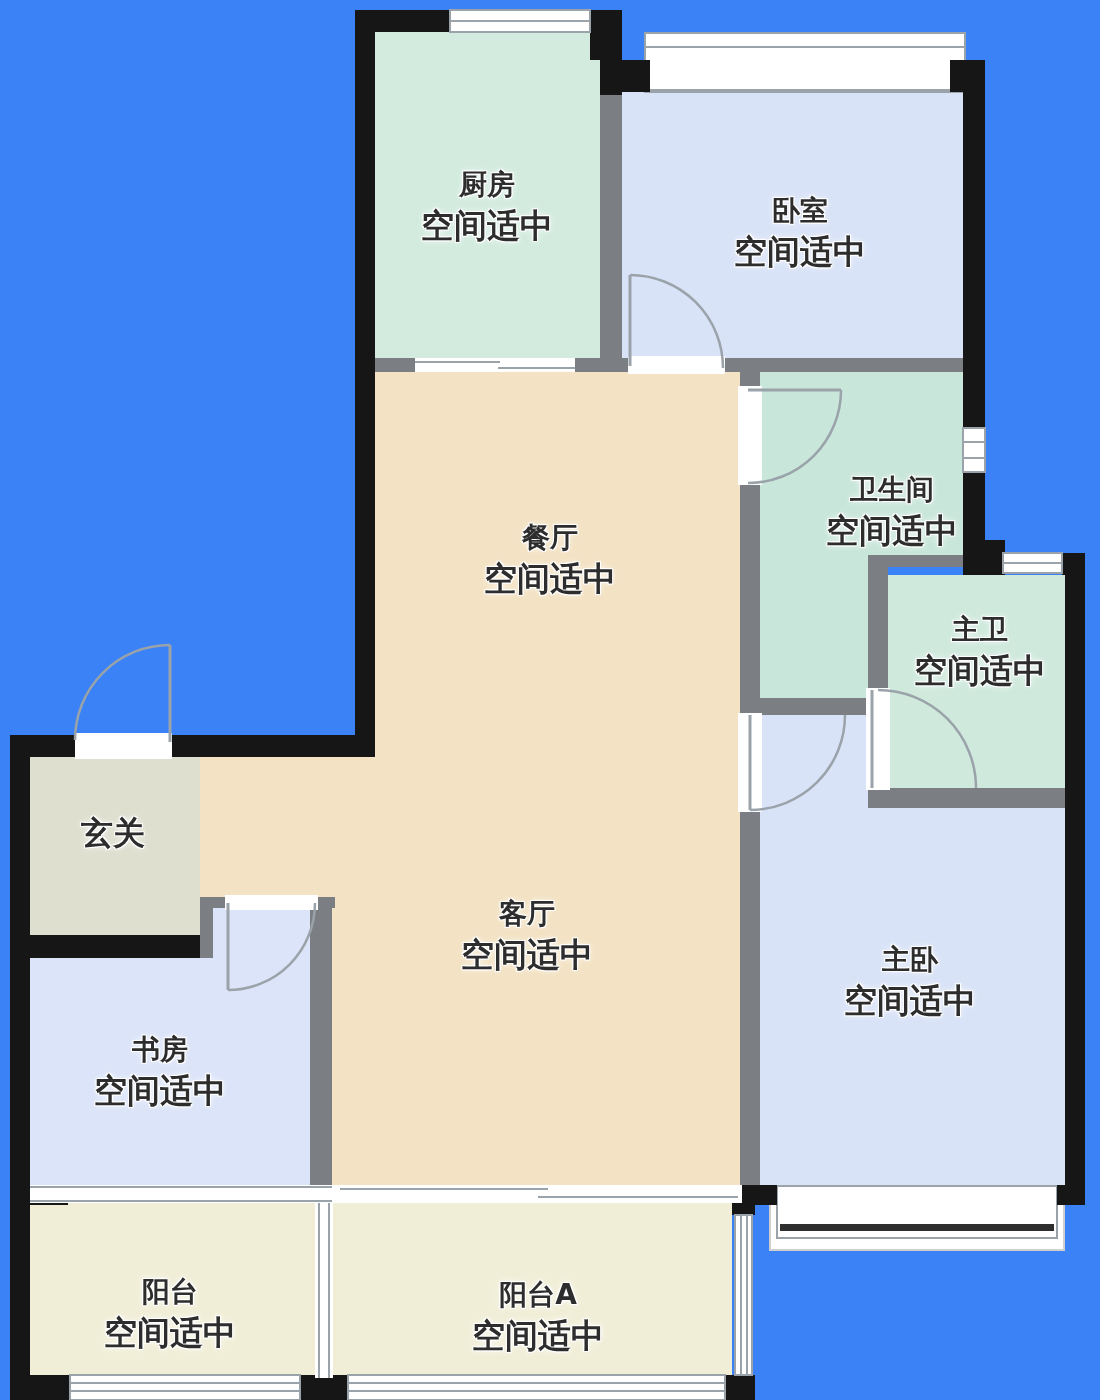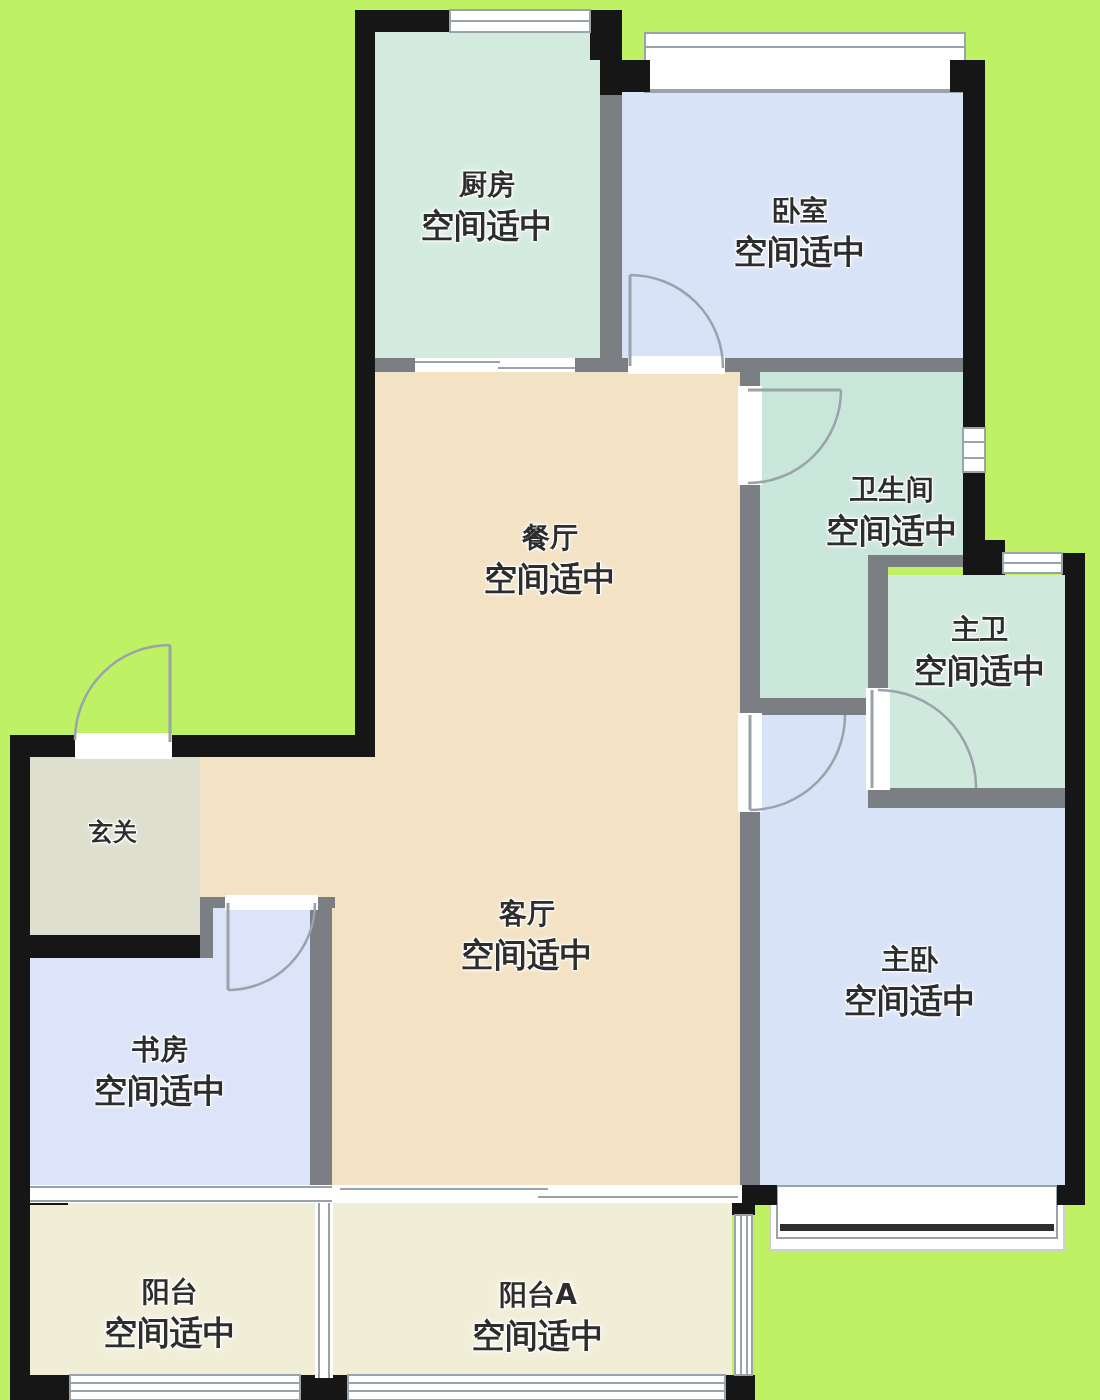--- a/index.html
+++ b/index.html
@@ -1,31 +1,31 @@
 <!DOCTYPE html>
 <html><head>
 <meta charset="utf-8">
 <style>
   html,body{margin:0;padding:0;background:#ffffff;}
-  #plan{position:relative;width:1100px;height:1400px;background:#bef264;overflow:hidden;
+  #plan{position:relative;width:1100px;height:1400px;background:#3b82f6;overflow:hidden;
         font-family:"DejaVu Sans","Liberation Sans",sans-serif;}
   #plan svg{position:absolute;left:0;top:0;}
   .wall-b{fill:#161616;}
   .wall-g{fill:#7b7e82;}
   .wwin{fill:#ffffff;stroke:#9aa2aa;stroke-width:2;}
   .wline{stroke:#9aa2aa;stroke-width:2;fill:none;}
   .gap{fill:#ffffff;}
   .arc{fill:none;stroke:#9aa2aa;stroke-width:2.5;}
   .leaf{stroke:#9aa2aa;stroke-width:3;fill:none;}
   .room-label{position:absolute;transform:translate(-50%,-50%);text-align:center;
       font-weight:bold;color:#2d2d2d;white-space:nowrap;line-height:1.32;
       text-shadow:-1px -1px 0 #fff,1px -1px 0 #fff,-1px 1px 0 #fff,1px 1px 0 #fff,0 0 6px #fff;}
   .room-label .name{display:block;font-size:28px;}
   .room-label .status{display:block;font-size:33px;}
-  .room-label.single .name{font-size:24px;}
+  .room-label.single .name{font-size:32px;}
 </style>
 </head>
 <body>
 
 <div id="plan">
 <svg width="1100" height="1400" viewBox="0 0 1100 1400">
 
   <g>
     <rect x="375" y="30" width="225" height="328" fill="#d3ebdf"></rect>
     <rect x="622" y="92" width="341" height="266" fill="#d9e3f7"></rect>

